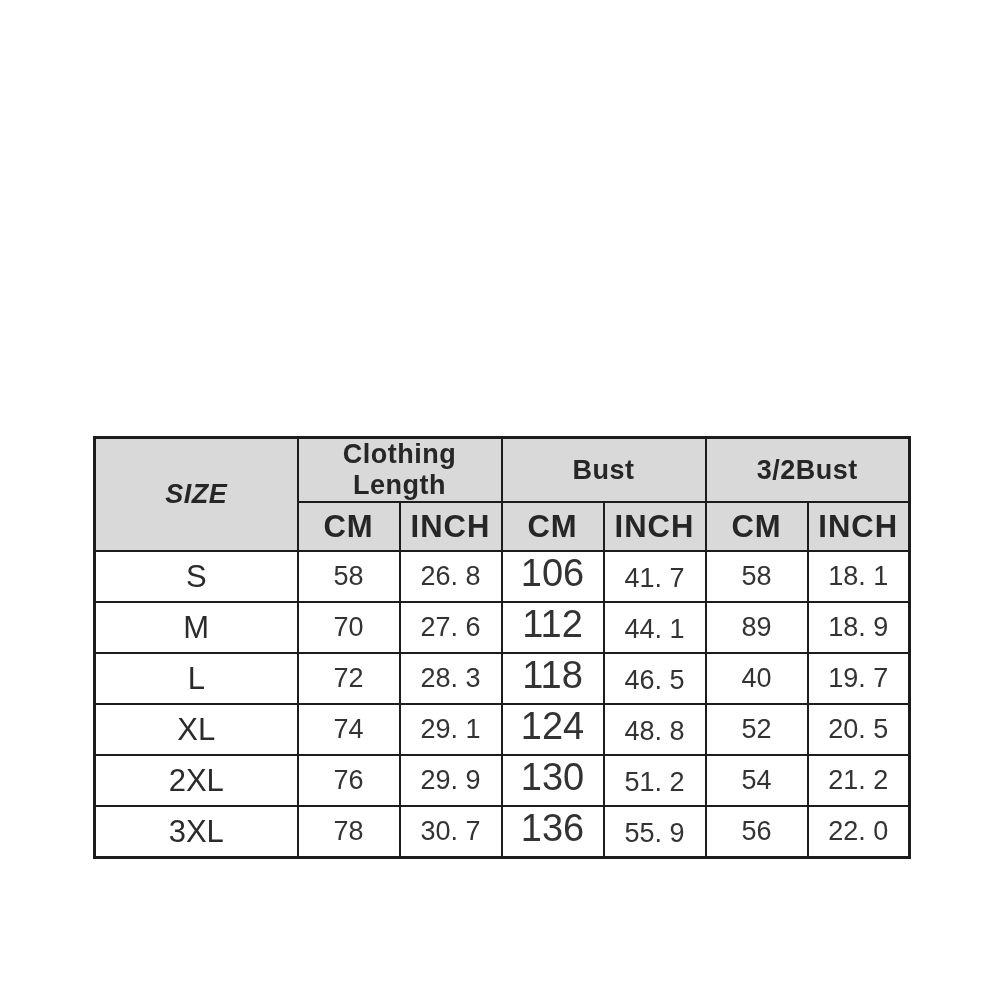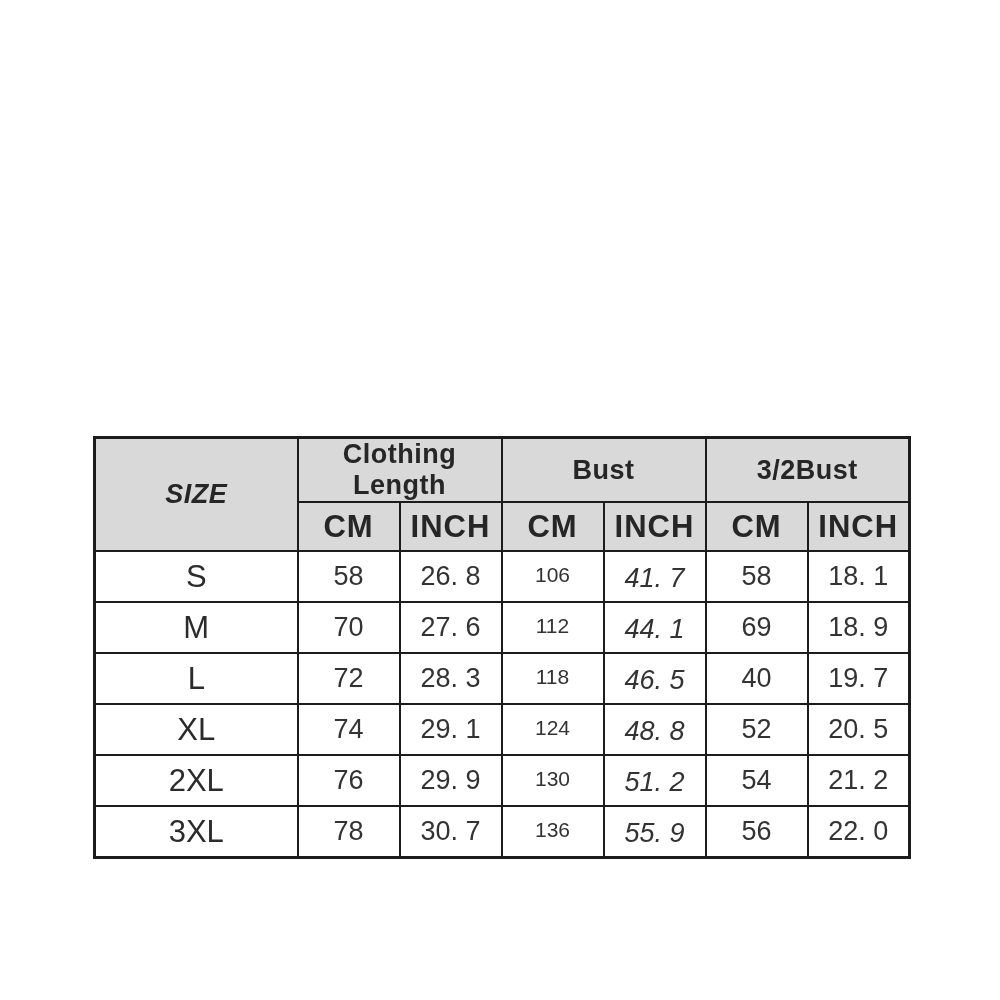--- a/index.html
+++ b/index.html
@@ -51,22 +51,22 @@
     background: #d9d9d9;
     color: #262626;
     font-weight: bold;
   }
   tr.group-row th { height: 45px; font-size: 27px; letter-spacing: 0.5px; }
   tr.unit-row  th { height: 47px; font-size: 31px; letter-spacing: 1px; }
   th.size-head    { font-size: 28px; letter-spacing: 1.5px; font-style: italic; }
   tbody td { height: 49px; color: #333333; font-size: 27px; }
   tbody td.size-cell { font-size: 31px; color: #2b2b2b; }
   tbody td span { display: inline-block; }
-  td.bust-cm span   { transform: translateY(-3px); font-size: 21px; }
-  td.bust-inch span { transform: translateY(2px); font-style: italic; }
+  td.bust-cm span   { transform: translateY(-3px); font-size: 38px; }
+  td.bust-inch span { transform: translateY(2px); }
   .val { white-space: pre; }
 </style>
 </head>
 <body>
 
 <div class="canvas">
 
 
   <table class="size-table">
     <colgroup>
@@ -103,21 +103,21 @@
         <td class="bust-inch"><span class="val">41. 7</span></td>
         <td><span class="val">58</span></td>
         <td><span class="val">18. 1</span></td>
       </tr>
       <tr>
         <td class="size-cell"><span>M</span></td>
         <td><span class="val">70</span></td>
         <td><span class="val">27. 6</span></td>
         <td class="bust-cm"><span class="val">112</span></td>
         <td class="bust-inch"><span class="val">44. 1</span></td>
-        <td><span class="val">69</span></td>
+        <td><span class="val">89</span></td>
         <td><span class="val">18. 9</span></td>
       </tr>
       <tr>
         <td class="size-cell"><span>L</span></td>
         <td><span class="val">72</span></td>
         <td><span class="val">28. 3</span></td>
         <td class="bust-cm"><span class="val">118</span></td>
         <td class="bust-inch"><span class="val">46. 5</span></td>
         <td><span class="val">40</span></td>
         <td><span class="val">19. 7</span></td>

